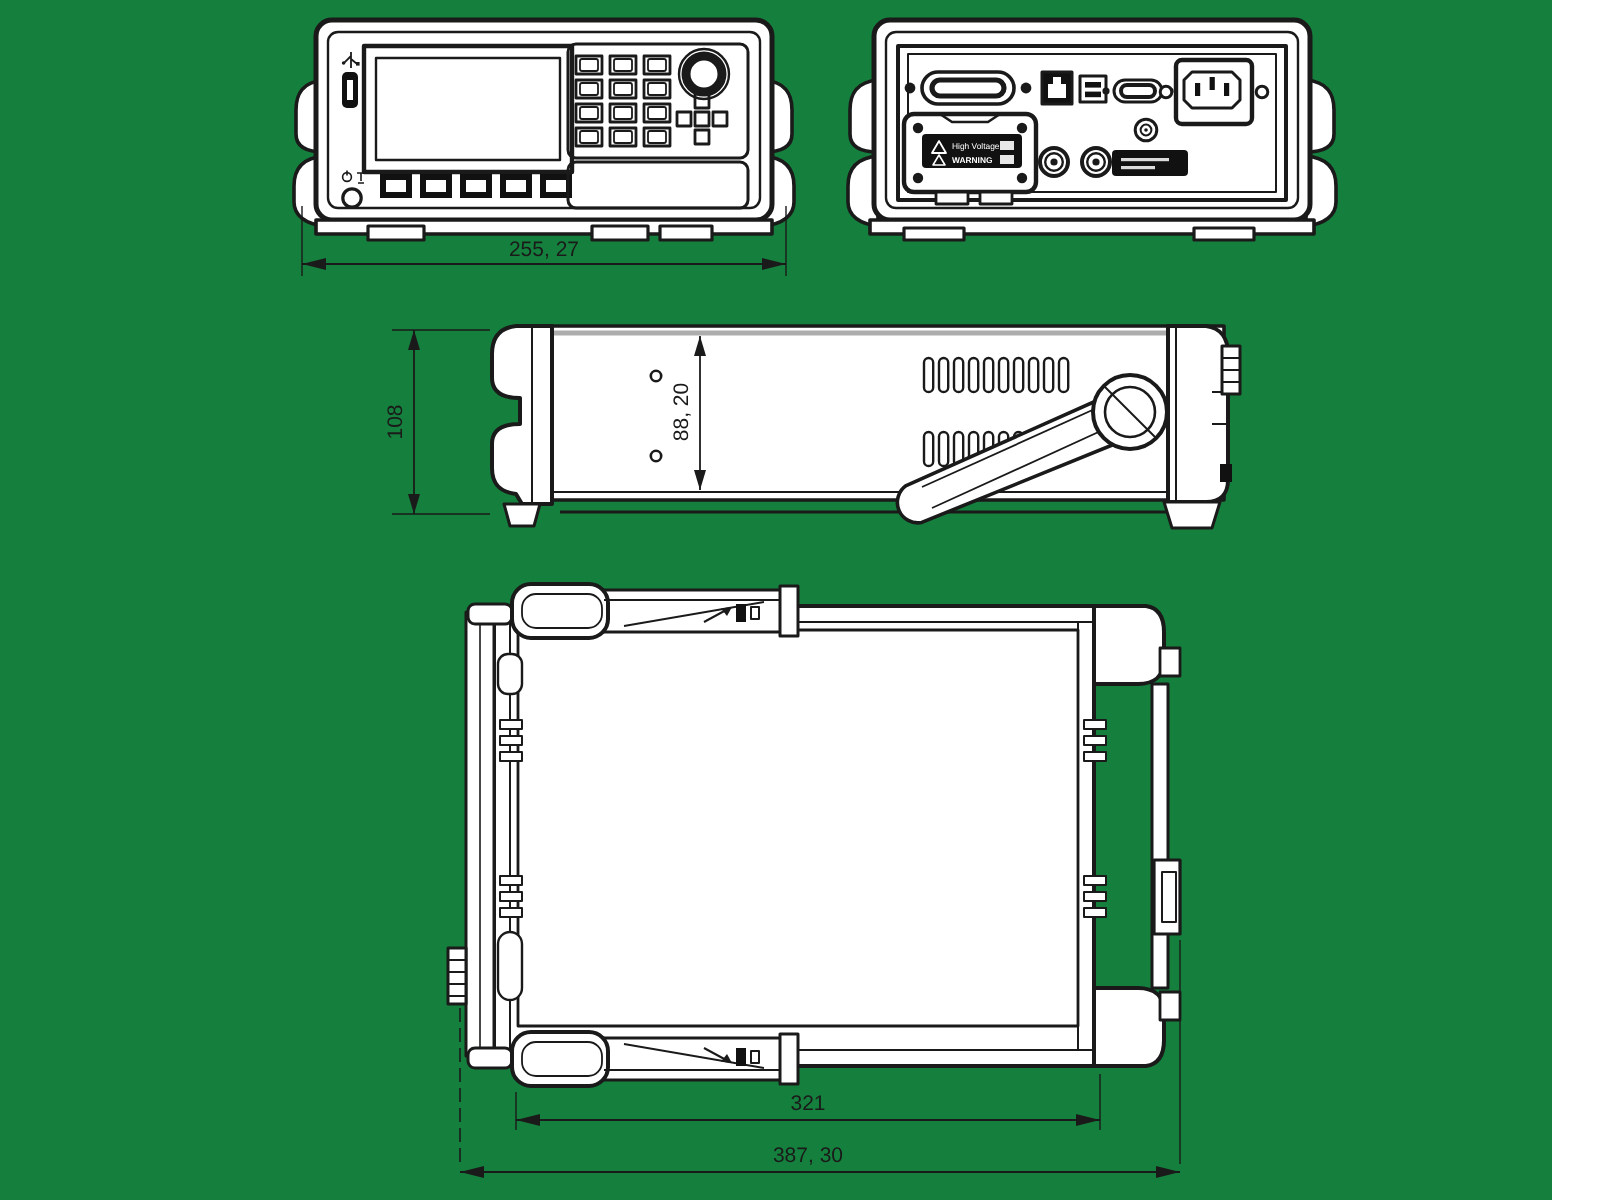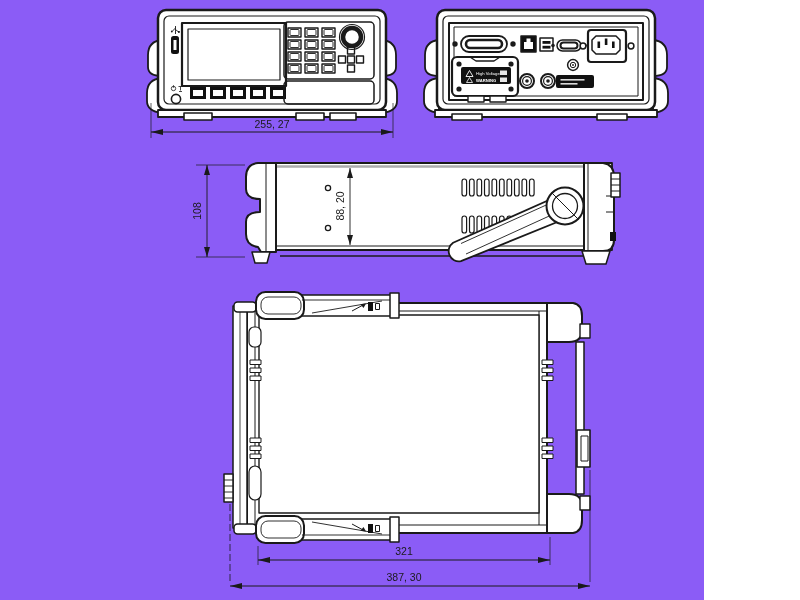--- a/index.html
+++ b/index.html
@@ -1,16 +1,16 @@
 <!DOCTYPE html>
 <html><head>
 <meta charset="utf-8">
 <style>
   html,body{margin:0;padding:0;background:#fff;}
-  #stage{position:relative;width:704px;height:600px;background:#8b5cf6;overflow:hidden;
+  #stage{position:relative;width:776px;height:600px;background:#15803d;overflow:hidden;
          font-family:"Liberation Sans",sans-serif;}
   svg{display:block;}
   svg *{stroke:#1a1a1a;fill:none;stroke-linejoin:round;stroke-linecap:butt;}
   .s07{stroke-width:.7}.s08{stroke-width:.8}.s09{stroke-width:.9}.s1{stroke-width:1}
   .s12{stroke-width:1.2}.s13{stroke-width:1.3}.s14{stroke-width:1.4}.s15{stroke-width:1.5}
   .s16{stroke-width:1.6}.s18{stroke-width:1.8}.s2{stroke-width:2}.s22{stroke-width:2.2}
   .s25{stroke-width:2.5}.s26{stroke-width:2.6}.s45{stroke-width:4.5}
   .fw{fill:#ffffff}.fd{fill:#111111;stroke:none}.fdl{fill:#111111}
   .fl{fill:#1a1a1a;stroke:none}
   .gray{stroke:#adadad}

